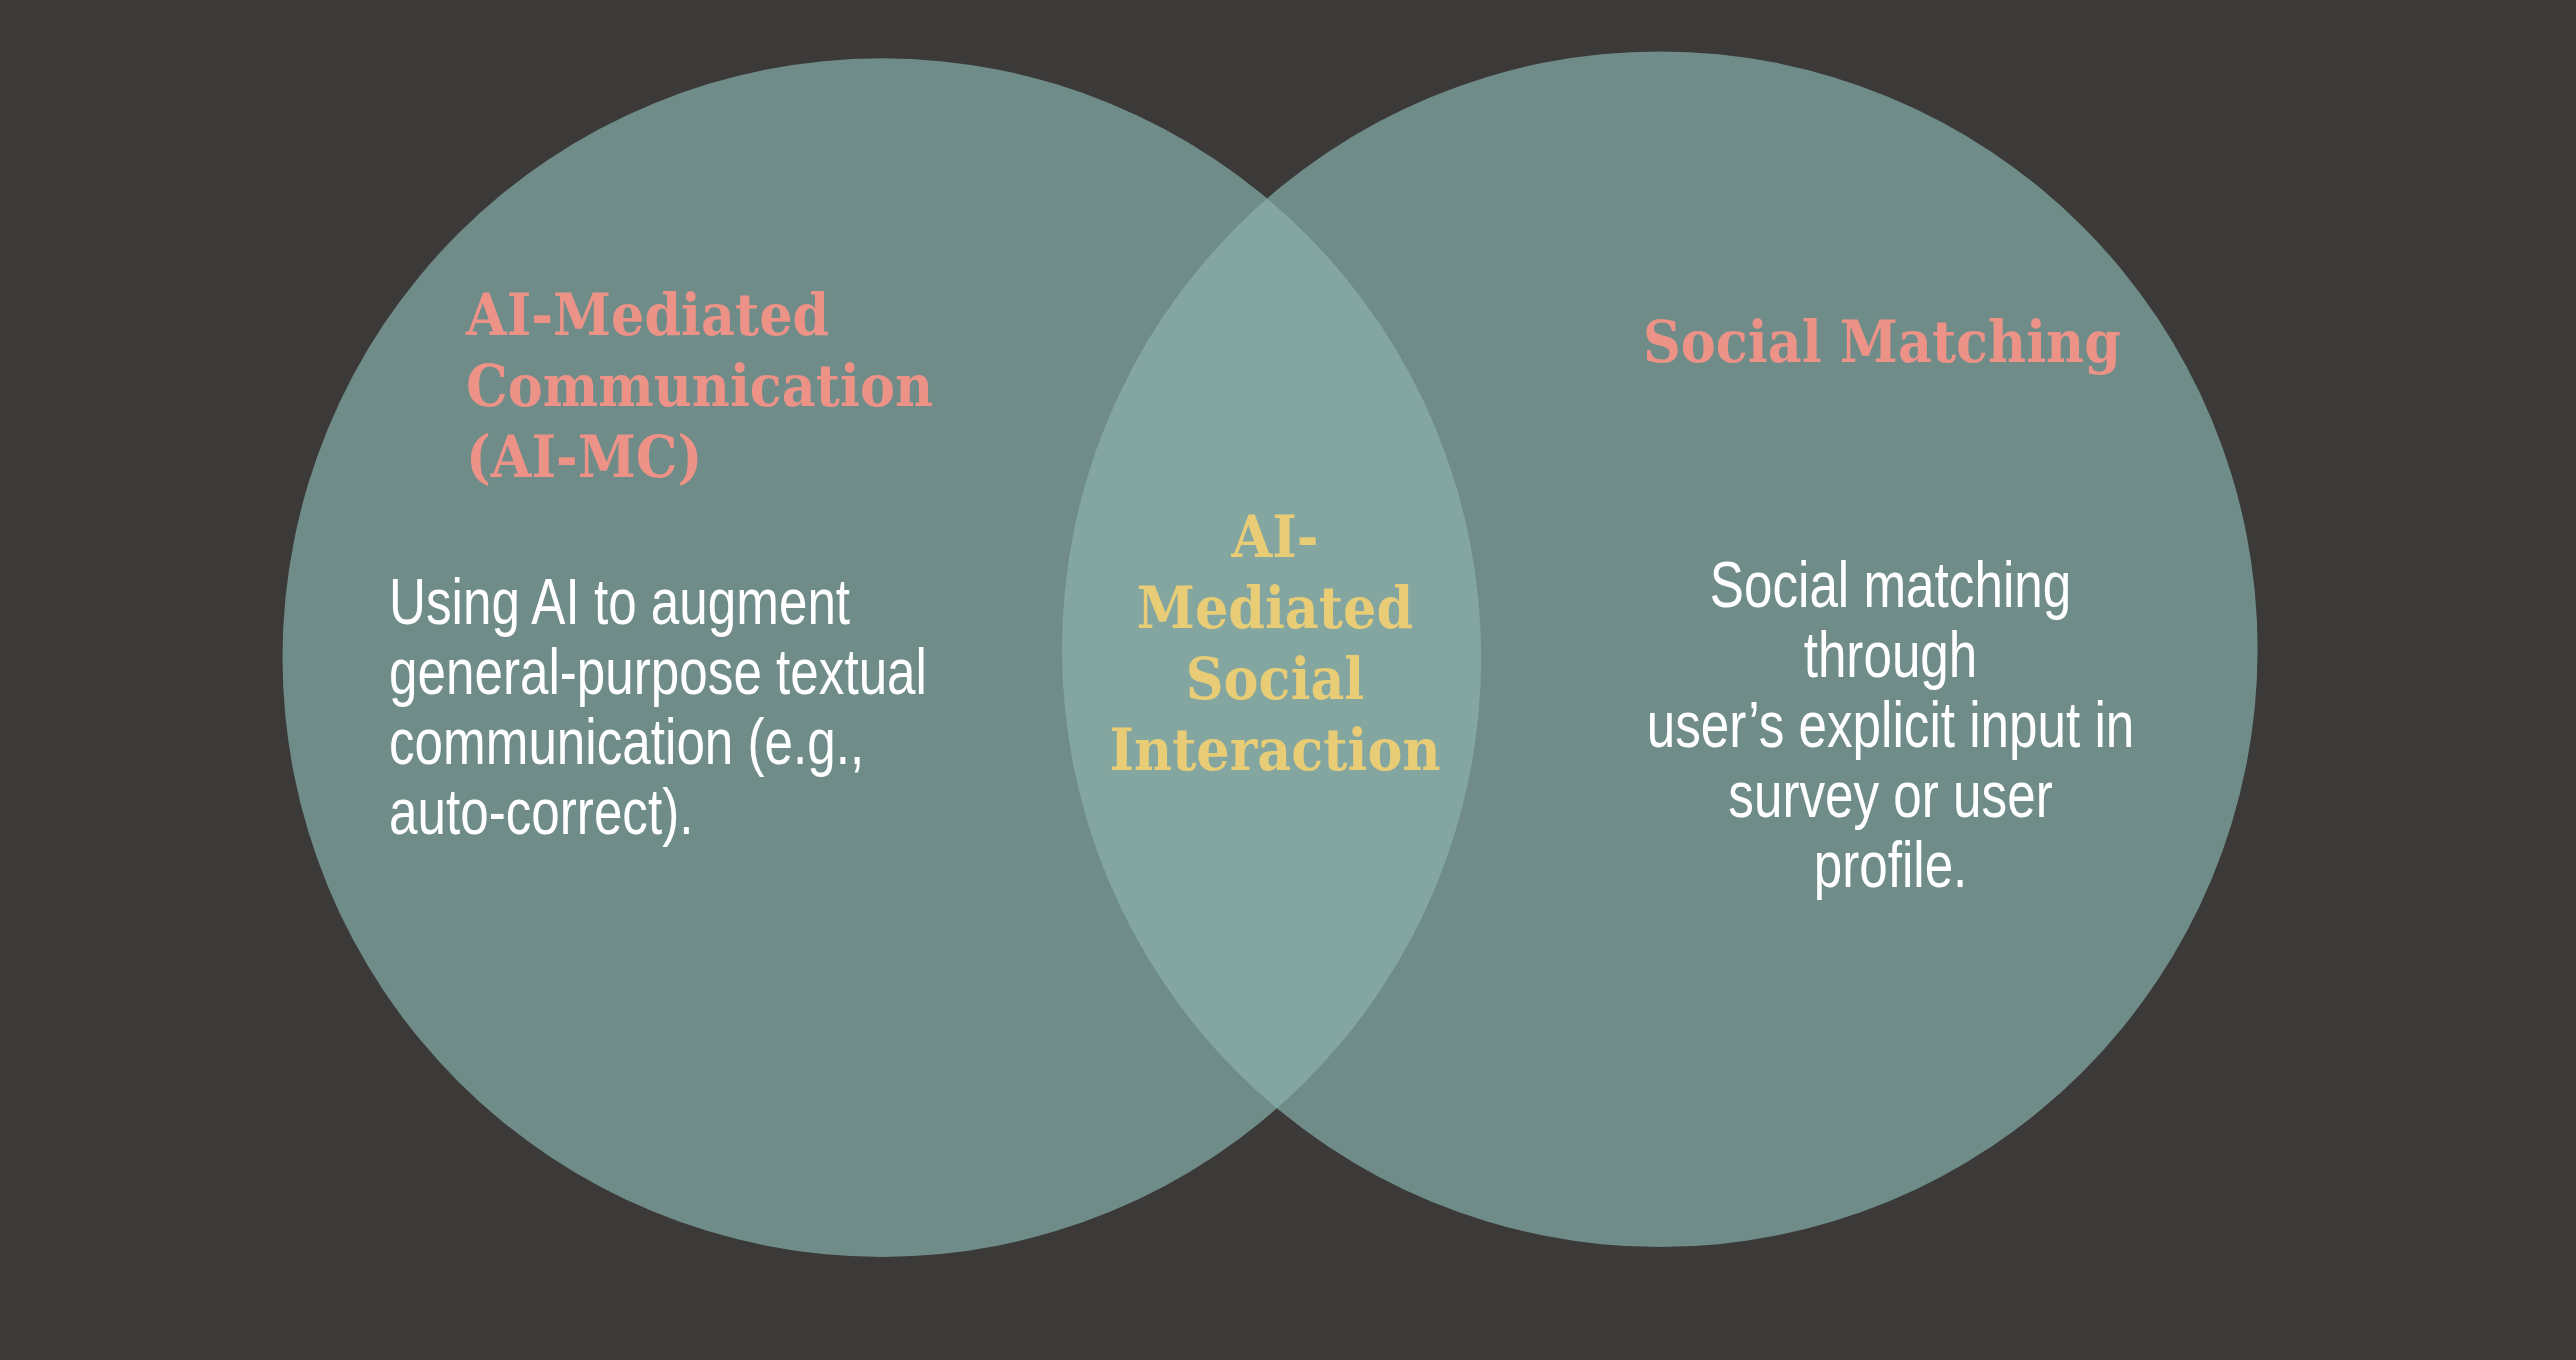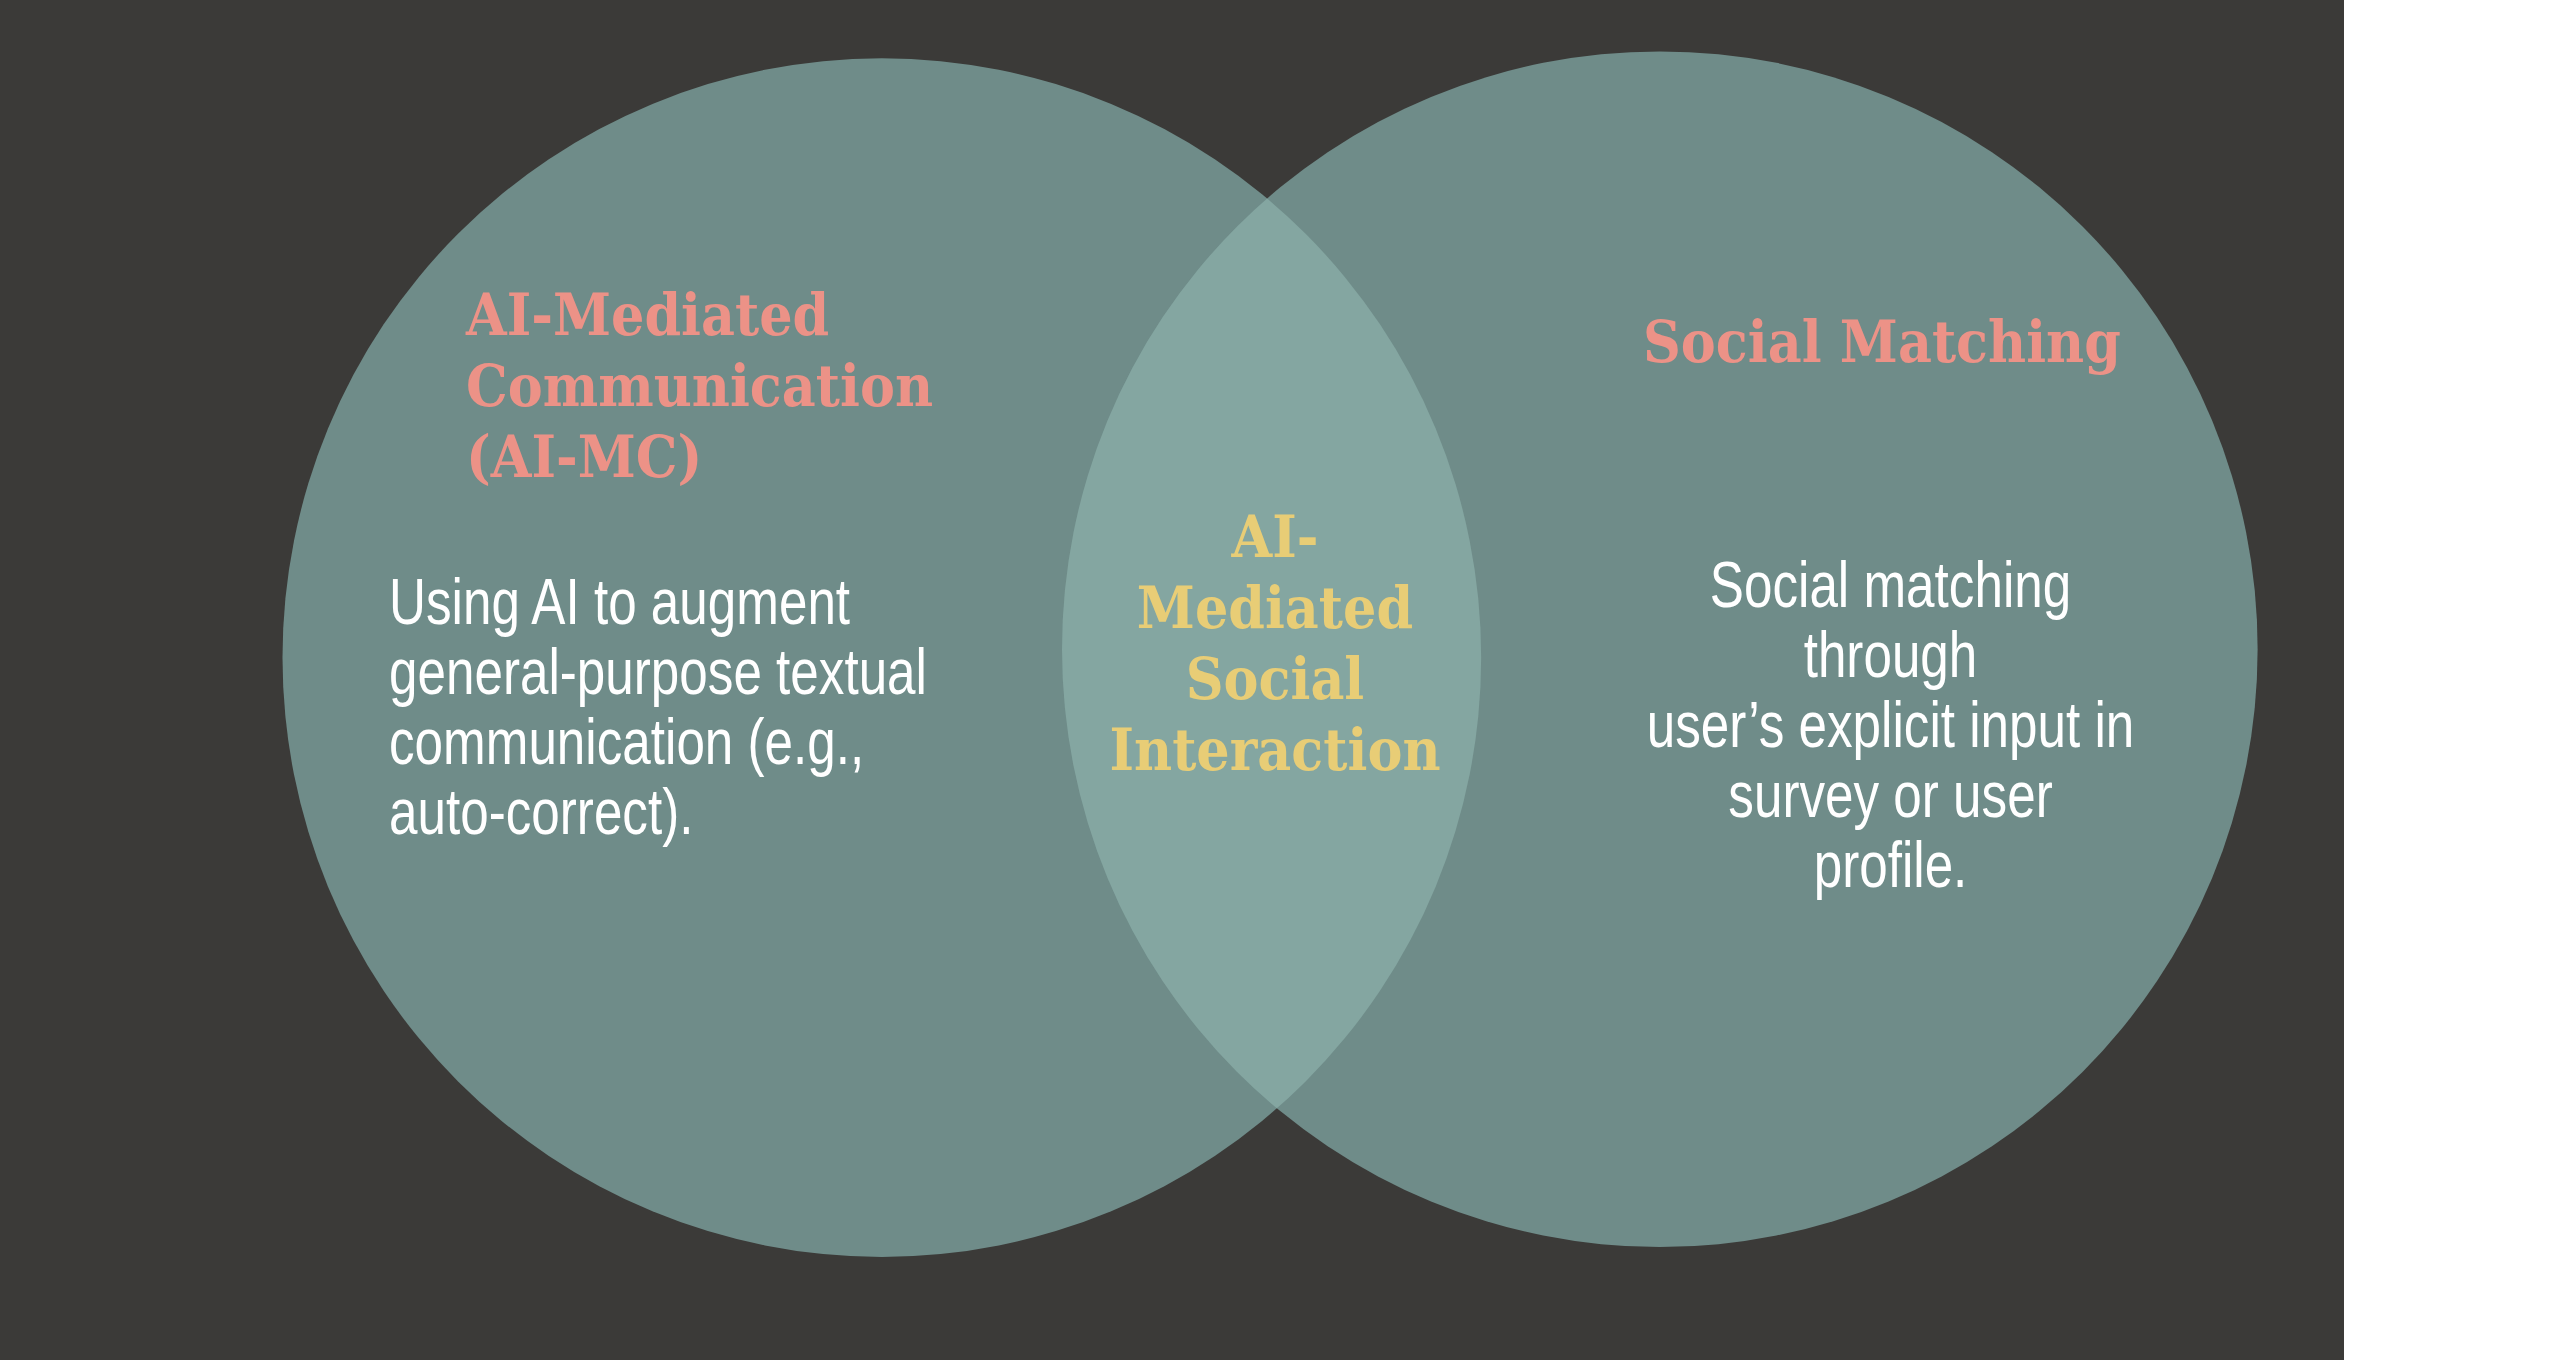--- a/index.html
+++ b/index.html
@@ -4,21 +4,21 @@
 <style>
   html, body {
     margin: 0;
     padding: 0;
     width: 2576px;
     height: 1361px;
     overflow: hidden;
   }
   .stage {
     position: relative;
-    width: 2344px;
+    width: 2576px;
     height: 1361px;
   }
   .venn-svg {
     position: absolute;
     left: 0;
     top: 0;
     width: 2576px;
     height: 1361px;
     display: block;
   }

